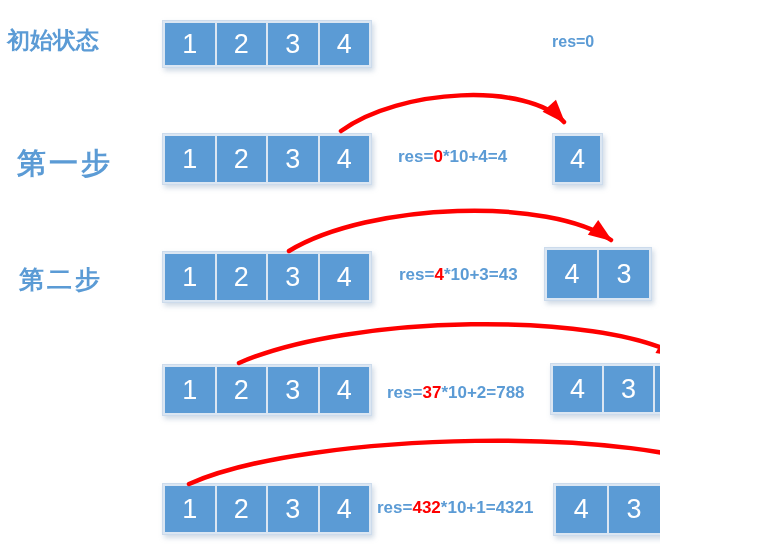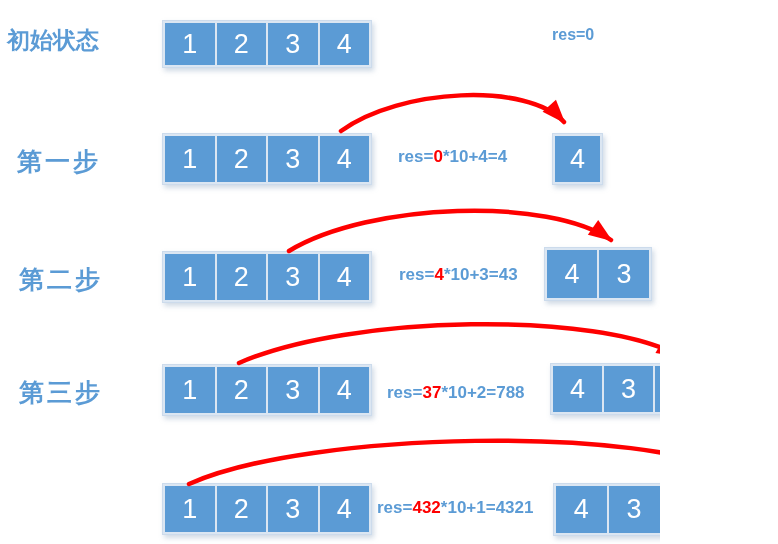--- a/index.html
+++ b/index.html
@@ -31,25 +31,25 @@
 
 <div class="canvas">
 
   <div class="step-label" style="left:7px;top:29px;font-size:23px;">初始状态</div>
   <div class="array" style="left:162px;top:20px;width:210px;height:48px;">
     <div class="cell">1</div>
     <div class="cell">2</div>
     <div class="cell">3</div>
     <div class="cell">4</div>
   </div>
-  <div class="formula" style="left:552px;top:26px;font-size:16px;">
+  <div class="formula" style="left:552px;top:33px;font-size:16px;">
     <span>res=0</span><span class="red"></span><span></span>
   </div>
 
-  <div class="step-label" style="left:17px;top:149px;font-size:25px;letter-spacing:3px;">第一步</div>
+  <div class="step-label" style="left:17px;top:149px;font-size:29px;letter-spacing:3px;">第一步</div>
   <div class="array" style="left:162px;top:133px;width:210px;height:52px;">
     <div class="cell">1</div>
     <div class="cell">2</div>
     <div class="cell">3</div>
     <div class="cell">4</div>
   </div>
   <div class="formula" style="left:398px;top:148px;font-size:17px;">
     <span>res=</span><span class="red">0</span><span>*10+4=4</span>
   </div>
   <div class="array" style="left:552px;top:133px;width:51px;height:52px;">
@@ -64,21 +64,20 @@
     <div class="cell">4</div>
   </div>
   <div class="formula" style="left:399px;top:266px;font-size:17px;">
     <span>res=</span><span class="red">4</span><span>*10+3=43</span>
   </div>
   <div class="array" style="left:544px;top:247px;width:108px;height:54px;">
     <div class="cell">4</div>
     <div class="cell">3</div>
   </div>
 
-  <div class="step-label" style="left:19px;top:380px;font-size:25px;letter-spacing:3px;">第三步</div>
   <div class="array" style="left:162px;top:364px;width:210px;height:52px;">
     <div class="cell">1</div>
     <div class="cell">2</div>
     <div class="cell">3</div>
     <div class="cell">4</div>
   </div>
   <div class="formula" style="left:387px;top:384px;font-size:17px;">
     <span>res=</span><span class="red">37</span><span>*10+2=788</span>
   </div>
   <div class="array" style="left:550px;top:363px;width:157px;height:52px;">

